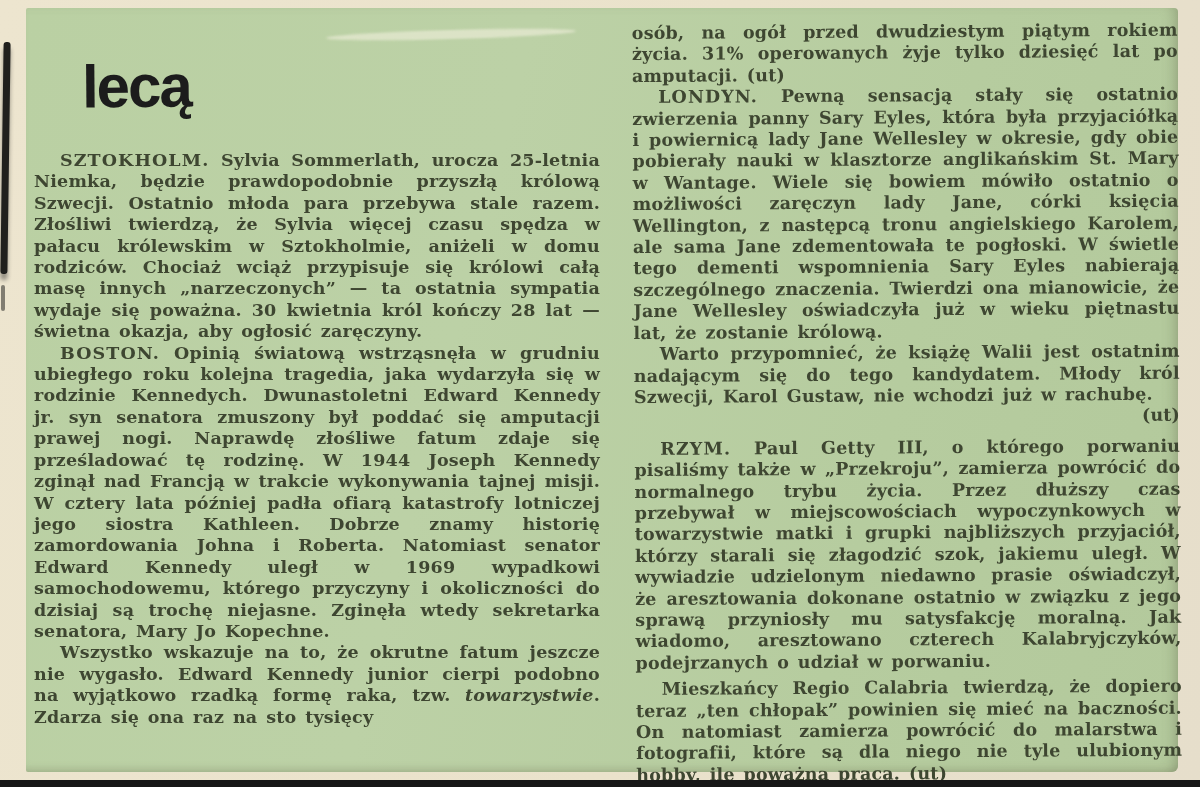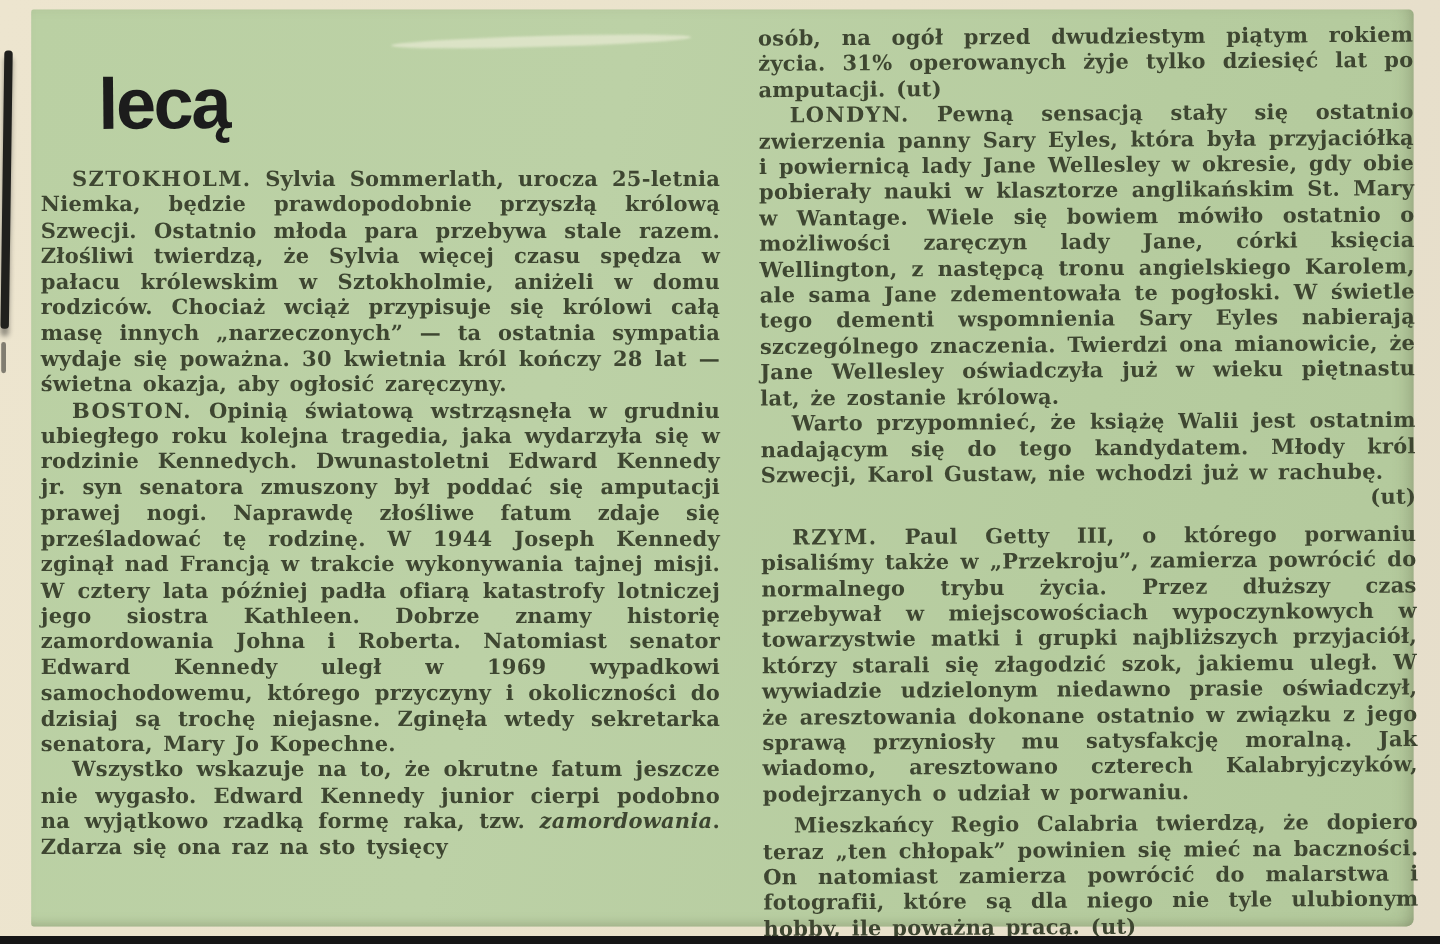--- a/index.html
+++ b/index.html
@@ -64,21 +64,21 @@
     text-shadow:1px 1px 0 #1b1b1b,-1px 1px 0 #1b1b1b,2px 0 0 rgba(27,27,27,.8);
   }
 
   
   .col{
     position:absolute;color:#3e4631;
     font-family:"DejaVu Serif",serif;font-weight:700;
     font-size:17.5px;line-height:21.4px;
     letter-spacing:.2px;word-spacing:2.5px;
   }
-  .col-left{left:8px;top:132px;width:566px;}
+  .col-left{left:8px;top:142px;width:566px;}
   .col-right{left:608px;top:15px;width:546px;transform:rotate(-0.35deg);transform-origin:left center;}
   .para{margin:0;text-align:justify;text-indent:26px;}
   .para.noindent{text-indent:0;}
   .sign{margin:0;text-align:right;}
   .lead{letter-spacing:1.1px;}
   em{font-style:italic;}
   .gap-top{margin-top:9px;}
   .gap-top-sm{margin-top:5px;}
 
   
@@ -98,21 +98,21 @@
 
     <div class="streak"></div>
 
     <div class="headline">
       <span class="hl-w1">lecą</span>
     </div>
 
     <div class="col col-left">
       <p class="para"><span class="lead">SZTOKHOLM.</span><span> Sylvia Sommerlath, urocza 25-letnia Niemka, będzie prawdopodobnie przyszłą królową Szwecji. Ostatnio młoda para przebywa stale razem. Złośliwi twierdzą, że Sylvia więcej czasu spędza w pałacu królewskim w Sztokholmie, aniżeli w domu rodziców. Chociaż wciąż przypisuje się królowi całą masę innych „narzeczonych” — ta ostatnia sympatia wydaje się poważna. 30 kwietnia król kończy 28 lat — świetna okazja, aby ogłosić zaręczyny.</span></p>
       <p class="para"><span class="lead">BOSTON.</span><span> Opinią światową wstrząsnęła w grudniu ubiegłego roku kolejna tragedia, jaka wydarzyła się w rodzinie Kennedych. Dwunastoletni Edward Kennedy jr. syn senatora zmuszony był poddać się amputacji prawej nogi. Naprawdę złośliwe fatum zdaje się prześladować tę rodzinę. W 1944 Joseph Kennedy zginął nad Francją w trakcie wykonywania tajnej misji. W cztery lata później padła ofiarą katastrofy lotniczej jego siostra Kathleen. Dobrze znamy historię zamordowania Johna i Roberta. Natomiast senator Edward Kennedy uległ w 1969 wypadkowi samochodowemu, którego przyczyny i okoliczności do dzisiaj są trochę niejasne. Zginęła wtedy sekretarka senatora, Mary Jo Kopechne.</span></p>
-      <p class="para"><span>Wszystko wskazuje na to, że okrutne fatum jeszcze nie wygasło. Edward Kennedy junior cierpi podobno na wyjątkowo rzadką formę raka, tzw. </span><em>zamordowania</em><span>. Zdarza się ona raz na sto tysięcy</span></p>
+      <p class="para"><span>Wszystko wskazuje na to, że okrutne fatum jeszcze nie wygasło. Edward Kennedy junior cierpi podobno na wyjątkowo rzadką formę raka, tzw. </span><em>towarzystwie</em><span>. Zdarza się ona raz na sto tysięcy</span></p>
     </div>
 
     <div class="col col-right">
       <p class="para noindent">osób, na ogół przed dwudziestym piątym rokiem życia. 31% operowanych żyje tylko dziesięć lat po amputacji. (ut)</p>
       <p class="para"><span class="lead">LONDYN.</span><span> Pewną sensacją stały się ostatnio zwierzenia panny Sary Eyles, która była przyjaciółką i powiernicą lady Jane Wellesley w okresie, gdy obie pobierały nauki w klasztorze anglikańskim St. Mary w Wantage. Wiele się bowiem mówiło ostatnio o możliwości zaręczyn lady Jane, córki księcia Wellington, z następcą tronu angielskiego Karolem, ale sama Jane zdementowała te pogłoski. W świetle tego dementi wspomnienia Sary Eyles nabierają szczególnego znaczenia. Twierdzi ona mianowicie, że Jane Wellesley oświadczyła już w wieku piętnastu lat, że zostanie królową.</span></p>
       <p class="para">Warto przypomnieć, że książę Walii jest ostatnim nadającym się do tego kandydatem. Młody król Szwecji, Karol Gustaw, nie wchodzi już w rachubę.</p>
       <p class="sign">(ut)</p>
       <p class="para gap-top"><span class="lead">RZYM.</span><span> Paul Getty III, o którego porwaniu pisaliśmy także w „Przekroju”, zamierza powrócić do normalnego trybu życia. Przez dłuższy czas przebywał w miejscowościach wypoczynkowych w towarzystwie matki i grupki najbliższych przyjaciół, którzy starali się złagodzić szok, jakiemu uległ. W wywiadzie udzielonym niedawno prasie oświadczył, że aresztowania dokonane ostatnio w związku z jego sprawą przyniosły mu satysfakcję moralną. Jak wiadomo, aresztowano czterech Kalabryjczyków, podejrzanych o udział w porwaniu.</span></p>
       <p class="para gap-top-sm">Mieszkańcy Regio Calabria twierdzą, że dopiero teraz „ten chłopak” powinien się mieć na baczności. On natomiast zamierza powrócić do malarstwa i fotografii, które są dla niego nie tyle ulubionym hobby, ile poważną pracą. (ut)</p>
     </div>

